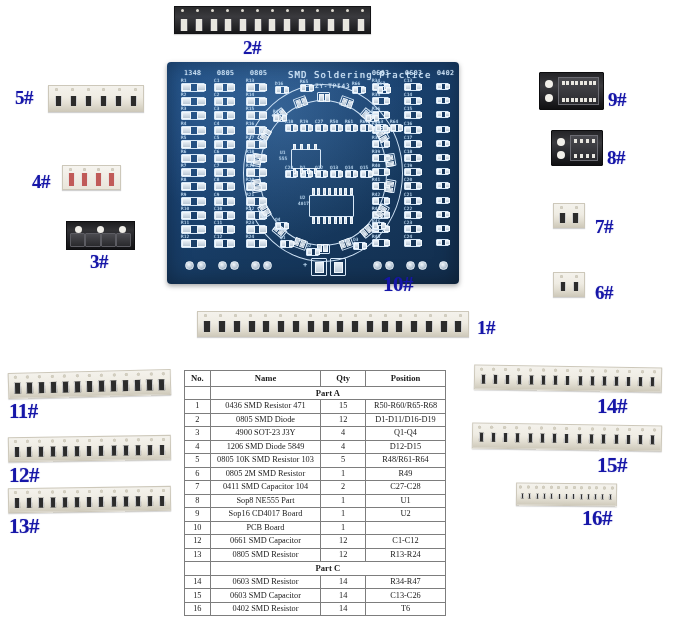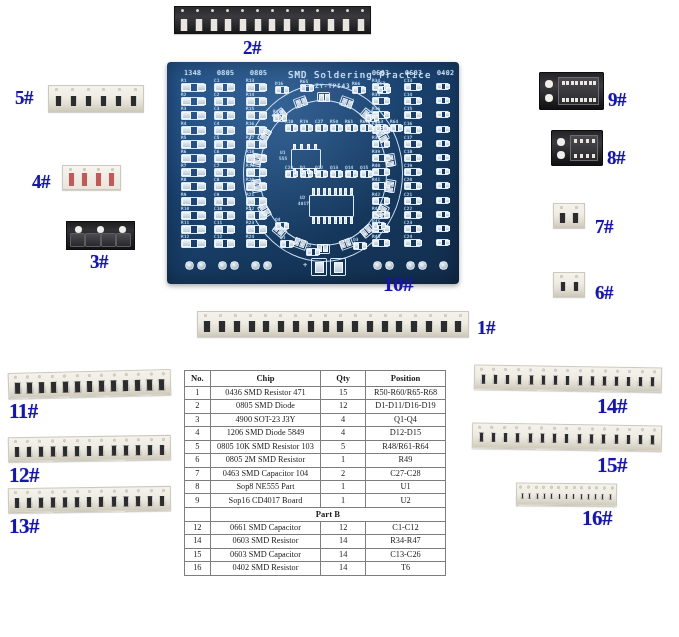--- a/index.html
+++ b/index.html
@@ -1142,27 +1142,31 @@
         <b style="width: 3px; height: 5px;"></b>
         <b style="width: 3px; height: 5px;"></b>
       </div>
   </div>
   <div class="lbl" style="left:582px; top:508px; font-size:21px;">16#</div>
 
   <table id="parts-table" style="left:184px; top:370px; width:262px;">
     <thead>
       <tr>
         <th class="no">No.</th>
-        <th class="nm">Chip</th>
+        <th class="nm">Name</th>
         <th class="qty">Qty</th>
         <th class="pos">Position</th>
       </tr>
     </thead>
     <tbody id="parts-tbody">
         <tr>
+          <td class="no"></td>
+          <td class="sect" colspan="3">Part A</td>
+        </tr>
+        <tr>
           <td class="no">1</td>
           <td class="nm">0436 SMD Resistor 471</td>
           <td class="qty">15</td>
           <td class="pos">R50-R60/R65-R68</td>
         </tr>
         <tr>
           <td class="no">2</td>
           <td class="nm">0805 SMD Diode</td>
           <td class="qty">12</td>
           <td class="pos">D1-D11/D16-D19</td>
@@ -1186,47 +1190,59 @@
           <td class="pos">R48/R61-R64</td>
         </tr>
         <tr>
           <td class="no">6</td>
           <td class="nm">0805 2M SMD Resistor</td>
           <td class="qty">1</td>
           <td class="pos">R49</td>
         </tr>
         <tr>
           <td class="no">7</td>
-          <td class="nm">0463 SMD Capacitor 104</td>
+          <td class="nm">0411 SMD Capacitor 104</td>
           <td class="qty">2</td>
           <td class="pos">C27-C28</td>
         </tr>
         <tr>
           <td class="no">8</td>
           <td class="nm">Sop8 NE555 Part</td>
           <td class="qty">1</td>
           <td class="pos">U1</td>
         </tr>
         <tr>
           <td class="no">9</td>
           <td class="nm">Sop16 CD4017 Board</td>
           <td class="qty">1</td>
           <td class="pos">U2</td>
         </tr>
         <tr>
-          <td class="no"></td>
-          <td class="sect" colspan="3">Part B</td>
+          <td class="no">10</td>
+          <td class="nm">PCB Board</td>
+          <td class="qty">1</td>
+          <td class="pos"></td>
         </tr>
         <tr>
           <td class="no">12</td>
           <td class="nm">0661  SMD Capacitor</td>
           <td class="qty">12</td>
           <td class="pos">C1-C12</td>
         </tr>
         <tr>
+          <td class="no">13</td>
+          <td class="nm">0805 SMD Resistor</td>
+          <td class="qty">12</td>
+          <td class="pos">R13-R24</td>
+        </tr>
+        <tr>
+          <td class="no"></td>
+          <td class="sect" colspan="3">Part C</td>
+        </tr>
+        <tr>
           <td class="no">14</td>
           <td class="nm">0603 SMD Resistor</td>
           <td class="qty">14</td>
           <td class="pos">R34-R47</td>
         </tr>
         <tr>
           <td class="no">15</td>
           <td class="nm">0603  SMD Capacitor</td>
           <td class="qty">14</td>
           <td class="pos">C13-C26</td>

